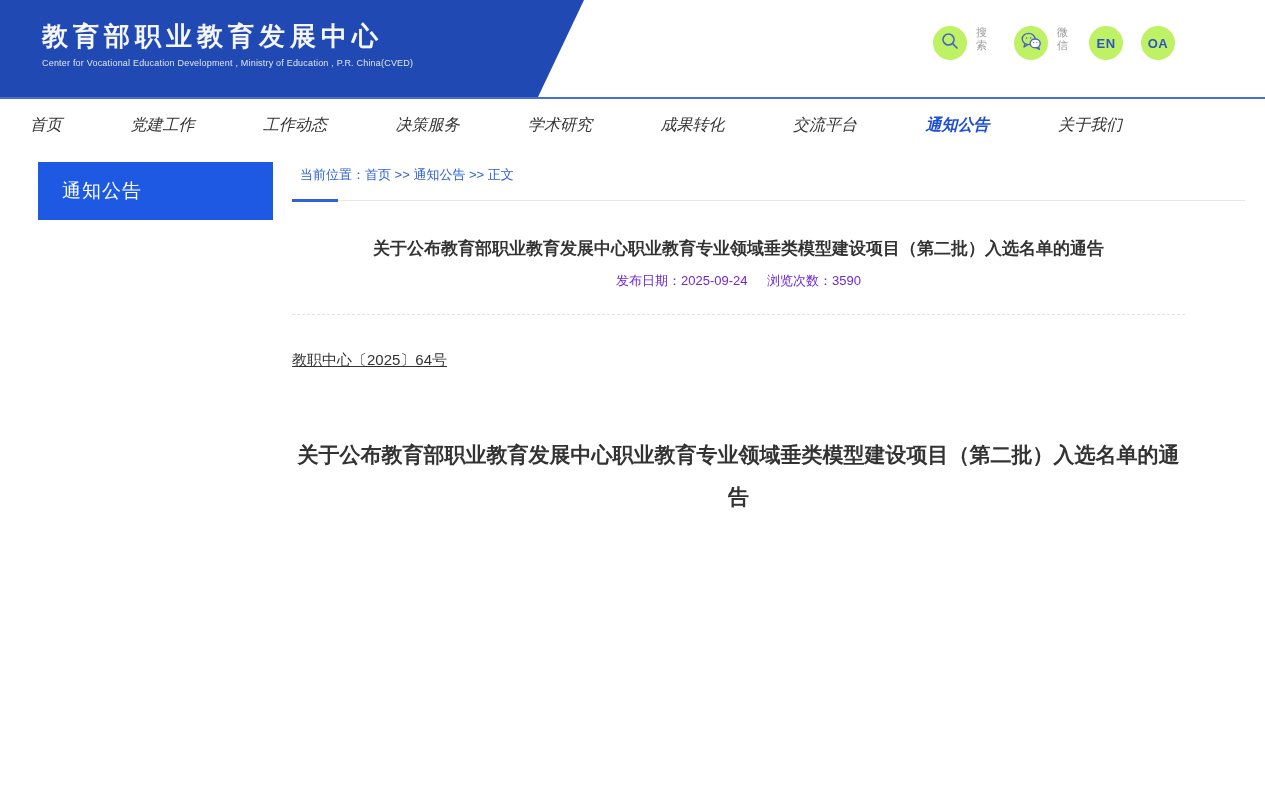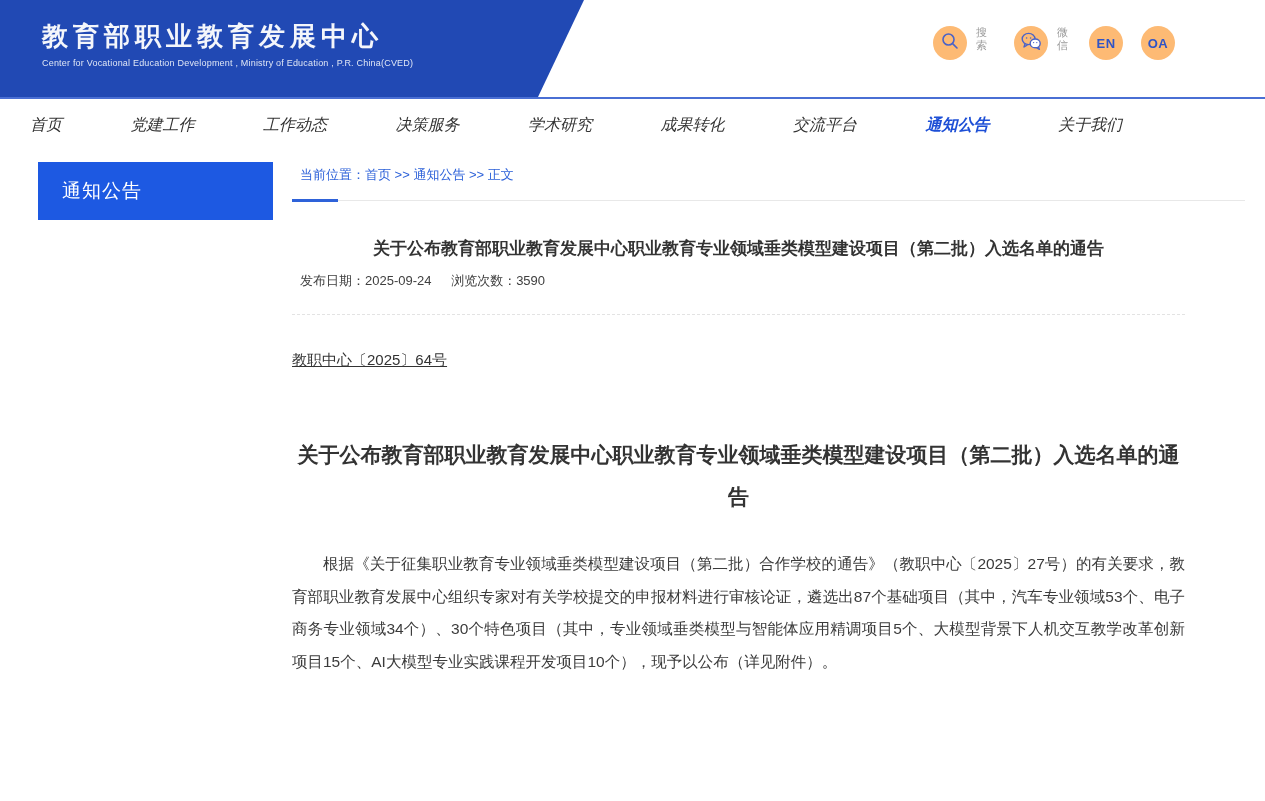--- a/index.html
+++ b/index.html
@@ -10,21 +10,21 @@
   
   .header { position:absolute; left:0; top:0; width:1265px; height:97px; background:#fff; }
   .header-blue { position:absolute; left:0; top:0; width:600px; height:97px; background:#2149b4;
     clip-path:polygon(0 0, 584px 0, 538px 100%, 0 100%); }
   .brand { position:absolute; left:42px; top:18px; color:#fff; }
   .brand-title { font-size:26px; font-weight:bold; letter-spacing:5px; line-height:36px; color:#f4f6fb; }
   .brand-sub { margin-top:4px; font-size:9px; letter-spacing:0.2px; color:#dfe6f5; }
   .header-underline { position:absolute; left:0; top:97px; width:1265px; height:2px; background:#4a6fd4; }
 
   .utilities { position:absolute; right:90px; top:26px; display:flex; align-items:flex-start; }
-  .circle-btn { width:34px; height:34px; border-radius:50%; background:#fdba74;
+  .circle-btn { width:34px; height:34px; border-radius:50%; background:#bef264;
     display:flex; align-items:center; justify-content:center; cursor:pointer; }
   .circle-txt { font-size:13px; font-weight:bold; color:#2f54c6; letter-spacing:0.5px; }
   .util-label { width:14px; font-size:11px; line-height:13px; color:#9a9a9a;
     word-break:break-all; margin-left:9px; }
   .util-gap { width:24px; }
   .util-gap-sm { width:18px; }
 
   
   .nav { position:absolute; left:30px; top:99px; width:1092px; height:52px;
     display:flex; align-items:center; justify-content:space-between;font-style:italic; }
@@ -38,21 +38,21 @@
 
   
   .breadcrumb { position:absolute; left:292px; top:166px; font-size:13px; color:#2e62d9;margin-left:8px; }
   .bc-line { position:absolute; left:292px; top:200px; width:953px; height:1px; background:#e8e8e8; }
   .bc-line-accent { position:absolute; left:292px; top:199px; width:46px; height:3px; background:#2e62d9; }
 
   
   .article { position:absolute; left:292px; top:228px; width:893px; }
   .page-title { padding-top:10px; text-align:center; font-size:17px; font-weight:bold;
     color:#333; line-height:22px; }
-  .meta { margin-top:12px; font-size:13px; color:#404040; }
+  .meta { margin-top:12px; text-align:center; font-size:13px; color:#6d28d9; }
   .meta span { margin:0 8px; }
   .dotted-sep { margin-top:24px; border-top:1px dashed #e3e3e3; height:0; }
   .doc-number { margin-top:36px; text-align:left; font-size:15px; color:#333;text-decoration:underline; }
   .doc-title { margin-top:64px; text-align:center; font-size:21px; font-weight:bold;
     color:#333; line-height:42px; }
   .body-text { margin-top:30px; font-size:15.5px; color:#3b3b3b; line-height:32.5px;
     text-align:justify; }
   .body-text p { text-indent:2em; }
 </style>
 </head>
@@ -130,17 +130,16 @@
   <div class="article">
     <div class="page-title">关于公布教育部职业教育发展中心职业教育专业领域垂类模型建设项目（第二批）入选名单的通告</div>
     <div class="meta">
       <span>发布日期：2025-09-24</span>
       <span>浏览次数：3590</span>
     </div>
     <div class="dotted-sep"></div>
     <div class="doc-number">教职中心〔2025〕64号</div>
     <div class="doc-title">关于公布教育部职业教育发展中心职业教育专业领域垂类模型建设项目（第二批）入选名单的通告</div>
     <div class="body-text">
-      <p>根据《关于征集职业教育专业领域垂类模型建设项目（第二批）合作学校的通告》（教职中心〔2025〕27号）的有关要求，教育部职业教育发展中心组织专家对有关学校提交的申报材料进行审核论证，遴选出87个基础项目（其中，汽车专业领域53个、电子商务专业领域34个）、30个特色项目（其中，专业领域垂类模型与智能体应用精调项目5个、大模型背景下人机交互教学改革创新项目15个、AI大模型专业实践课程开发项目10个），现予以公布（详见附件）。</p>
     </div>
   </div>
 
 </div>
 
 </body></html>

